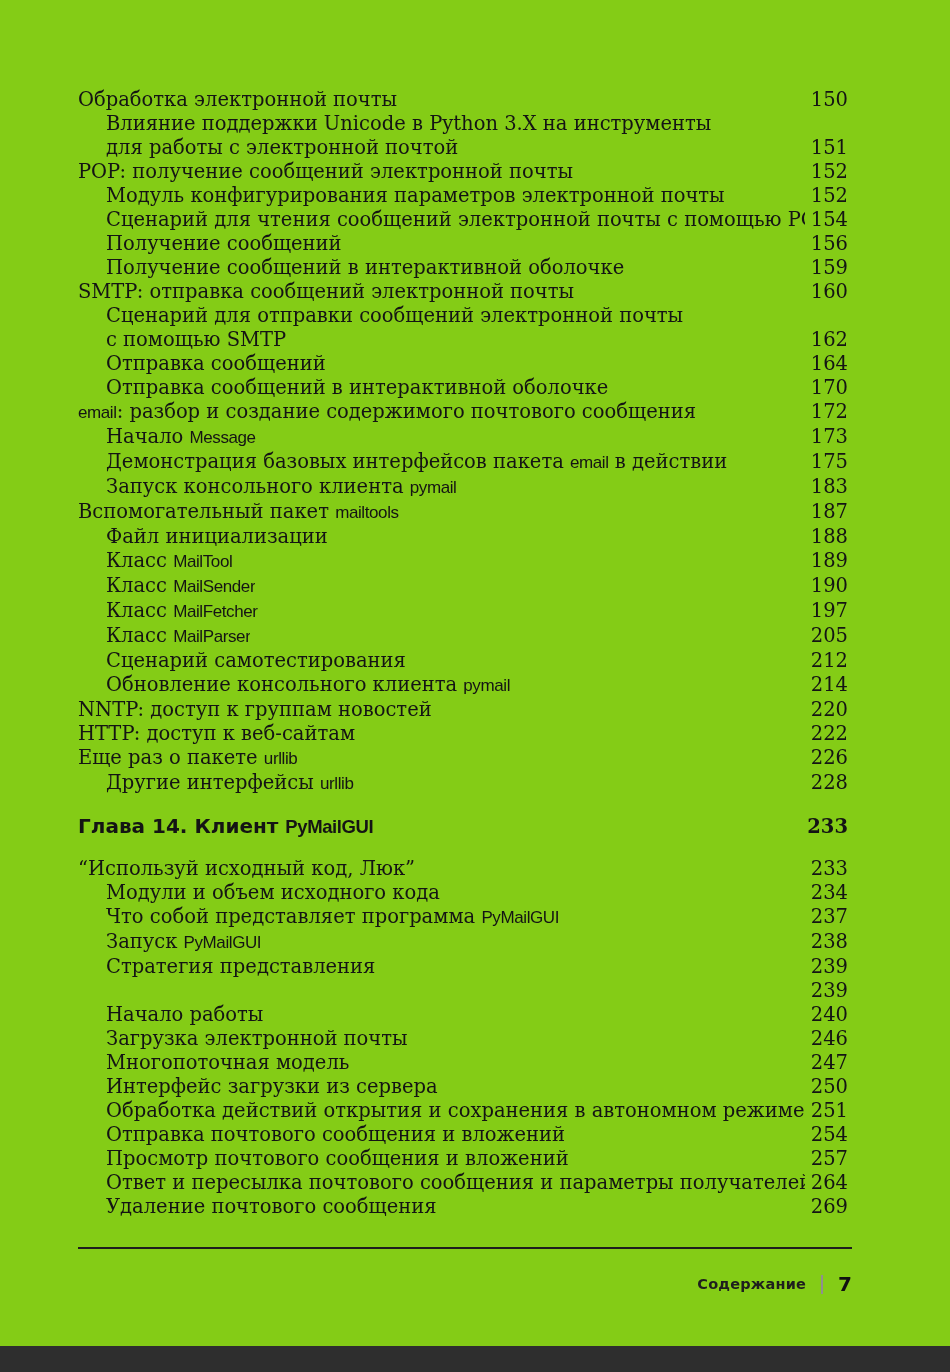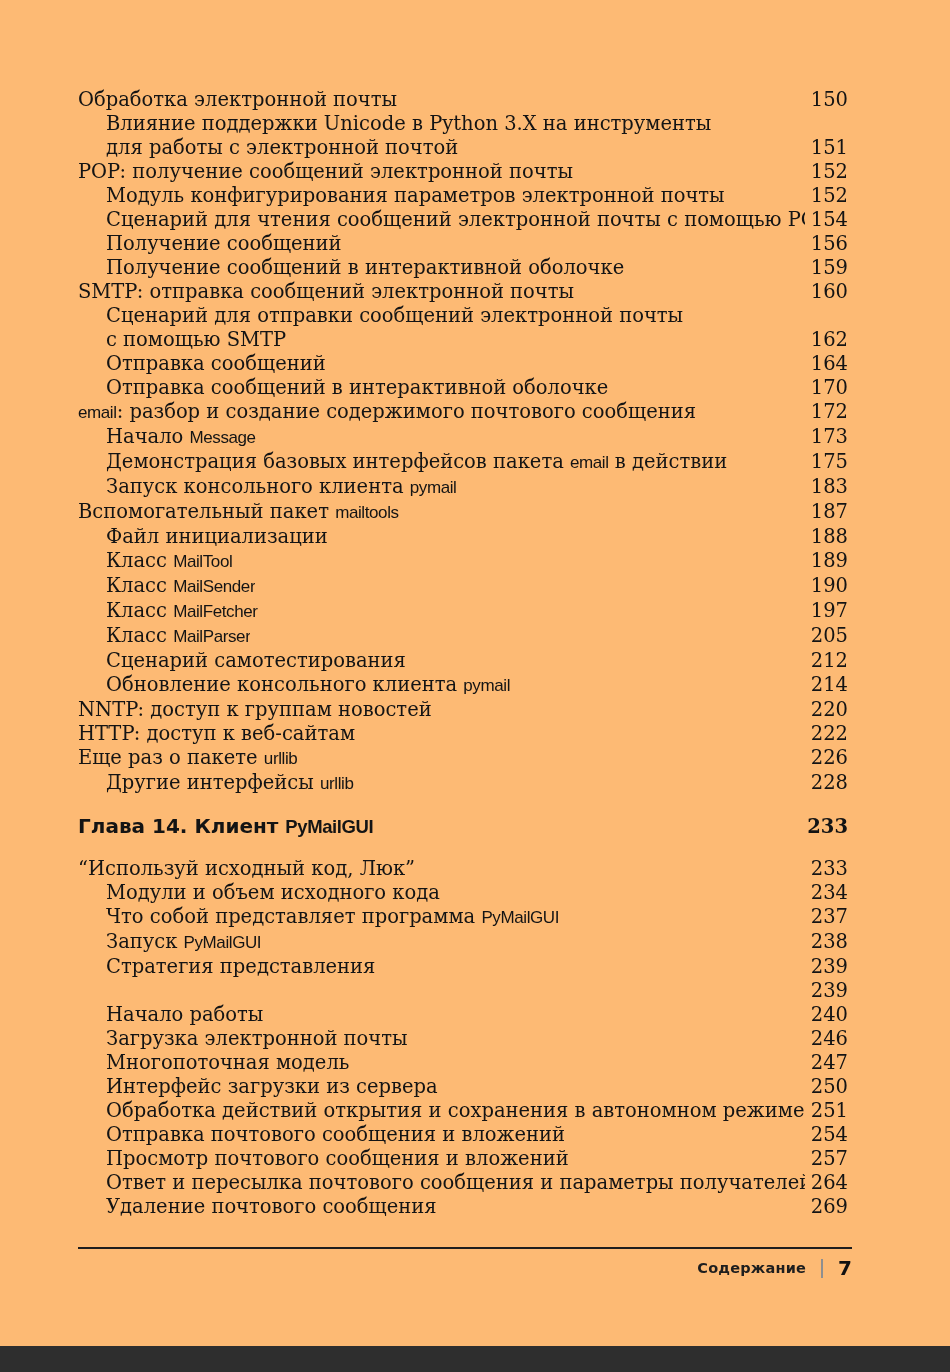--- a/index.html
+++ b/index.html
@@ -1,34 +1,34 @@
 <!DOCTYPE html>
 <html><head>
 <meta charset="utf-8">
 <style>
   html,body{margin:0;padding:0;}
   body{
     width:950px;height:1372px;position:relative;background:#ffffff;
     font-family:"DejaVu Serif",serif;color:#141414;overflow:hidden;
   }
-  .page{position:absolute;inset:0;background:#fdba74;}
+  .page{position:absolute;inset:0;background:#84cc16;}
   .toc{position:absolute;left:78px;right:102px;top:88px;}
   .row{display:flex;align-items:baseline;font-size:19.5px;line-height:24px;}
   .row .title{white-space:nowrap;flex:0 1 auto;overflow:hidden;}
   .row.lvl1{padding-left:28px;}
   .fill{flex:1 1 auto;min-width:6px;}
   .pg{flex:0 0 auto;text-align:left;}
   .code{font-family:Liberation Sans, sans-serif;font-size:17px;letter-spacing:-0.4px;}
   .chapter{margin-top:18px;margin-bottom:18px;font-family:"DejaVu Sans",sans-serif;
     font-weight:bold;font-size:20px;}
   .chapter .code{font-weight:bold;font-size:18.5px;}
   .chapter .pg{font-family:"DejaVu Serif",serif;font-weight:bold;font-size:19.5px;}
   .footer{position:absolute;left:78px;right:98px;top:1247px;}
   .rule{height:2px;background:#1e1e1e;}
-  .footer-line{display:flex;justify-content:flex-end;align-items:center;margin-top:7px;gap:15px;}
+  .footer-line{display:flex;justify-content:flex-end;align-items:center;margin-top:23px;gap:15px;}
   .section-label{font-family:"DejaVu Sans",sans-serif;font-weight:bold;font-size:14.5px;
     letter-spacing:0.2px;color:#1e1e1e;}
   .sep{width:2px;height:19px;background:#8f8f8f;}
   .page-num{font-family:"DejaVu Sans",sans-serif;font-weight:bold;font-size:20px;color:#111;}
   .bottom-bar{position:absolute;left:0;right:0;bottom:0;height:26px;background:#2e2e2e;}
 </style>
 </head>
 <body>
 
 <div class="page">

